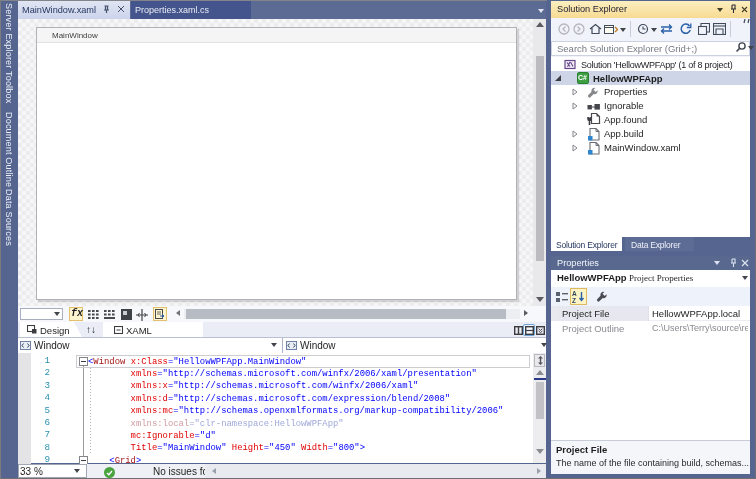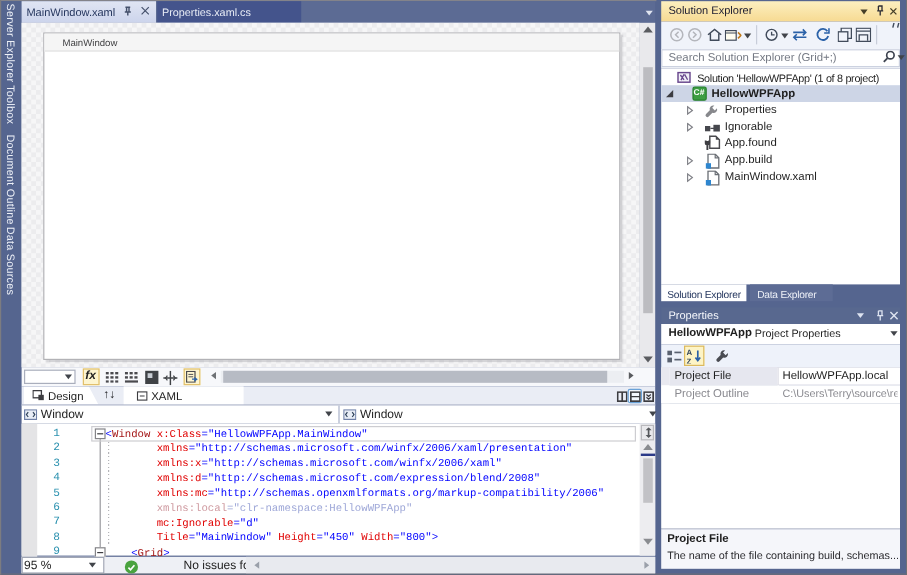--- a/index.html
+++ b/index.html
@@ -51,21 +51,21 @@
 <div class="abs" style="left:533px;top:19px;width:13px;height:287px;background:#e9e9ec;"></div>
 <div class="abs" style="left:536px;top:22px;width:0;height:0;border-left:4px solid transparent;border-right:4px solid transparent;border-bottom:5px solid #5a5c60;"></div>
 <div class="abs" style="left:536px;top:56px;width:8px;height:205px;background:#bcbcc0;"></div>
 <div class="abs" style="left:536px;top:297px;width:0;height:0;border-left:4px solid transparent;border-right:4px solid transparent;border-top:5px solid #5a5c60;"></div>
 
 <div class="abs" style="left:18px;top:306px;width:528px;height:16px;background:#f7f8fb;"></div>
 <div class="abs" style="left:20px;top:308px;width:43px;height:12px;background:#fff;border:1px solid #a9aebc;"></div>
 <div class="abs" style="left:23px;top:326px;font-size:8.5px;">79.82%</div>
 <div class="abs tri-d" style="left:54px;top:312px;"></div>
 <div class="abs" style="left:69px;top:307px;width:14px;height:14px;background:#fdf5d0;border:1px solid #e2c06c;"></div>
-<div class="abs" style="left:71px;top:308px;font-size:10px;font-style:italic;font-family:Liberation Sans, sans-serif;color:#222;"><b>fx</b></div>
+<div class="abs" style="left:71px;top:308px;font-size:10px;font-style:italic;font-family:Liberation Mono, monospace;color:#222;"><b>fx</b></div>
 <svg class="abs" style="left:88px;top:310px;" width="11" height="9" viewBox="0 0 11 9">
     <g fill="#4a4a4e">
       <rect x="0" y="0" width="2.6" height="2"></rect>
       <rect x="4" y="0" width="2.6" height="2"></rect>
       <rect x="8" y="0" width="2.6" height="2"></rect>
       <rect x="0" y="3.5" width="2.6" height="2"></rect>
       <rect x="4" y="3.5" width="2.6" height="2"></rect>
       <rect x="8" y="3.5" width="2.6" height="2"></rect>
       <rect x="0" y="7" width="2.6" height="2"></rect>
       <rect x="4" y="7" width="2.6" height="2"></rect>
@@ -181,21 +181,21 @@
 <svg class="abs" style="left:537px;top:356px;" width="7" height="9" viewBox="0 0 7 9">
     <path d="M3.5 0 L6 2.5 H4.2 V6.5 H6 L3.5 9 L1 6.5 H2.8 V2.5 H1 Z" fill="#55575b"></path>
   </svg>
 <div class="abs" style="left:536px;top:370px;width:0;height:0;border-left:4px solid transparent;border-right:4px solid transparent;border-bottom:5px solid #8a8c90;"></div>
 <div class="abs" style="left:534px;top:378px;width:12px;height:1.5px;background:#2b3a88;"></div>
 <div class="abs" style="left:536px;top:382px;width:8px;height:37px;background:#c2c2c6;"></div>
 <div class="abs" style="left:536px;top:449px;width:0;height:0;border-left:4px solid transparent;border-right:4px solid transparent;border-top:5px solid #8a8c90;"></div>
 
 <div class="abs" style="left:18px;top:464px;width:528px;height:14px;background:#eef0f5;"></div>
 <div class="abs" style="left:18px;top:464px;width:69px;height:14px;background:#fff;border:1px solid #a0a6b4;"></div>
-<div class="abs" style="left:20px;top:466px;font-size:10px;">95 %</div>
+<div class="abs" style="left:20px;top:466px;font-size:10px;">33 %</div>
 <div class="abs tri-d" style="left:74px;top:469px;"></div>
 <div class="abs" style="left:104px;top:467px;width:11px;height:11px;border-radius:50%;background:#4aa33f;"></div>
 <svg class="abs" style="left:106px;top:470px;" width="7" height="6" viewBox="0 0 7 6">
     <path d="M1 3 L2.8 4.8 L6 1" stroke="#fff" stroke-width="1.4" fill="none"></path>
   </svg>
 <div class="abs" style="left:120px;top:466px;font-size:10px;margin-left:33px;">No issues found</div>
 <div class="abs" style="left:205px;top:464px;width:341px;height:14px;background:#e8eaef;"></div>
 <div class="abs tri-l" style="left:212px;top:468px;border-right-color:#9aa0aa;"></div>
 <div class="abs tri-r" style="left:537px;top:468px;border-left-color:#9aa0aa;"></div>
 <div class="abs" style="left:0px;top:477.5px;width:756px;height:1.5px;background:#6e6e73;"></div>
@@ -348,21 +348,21 @@
       <g stroke="#dde3f0" stroke-width="1.1" fill="none">
         <path d="M3 1 H6 V5 H7 M3 1 V5 H2 M2 5 H7 M4.5 5 V9"></path>
       </g>
     </svg>
 <svg class="abs" style="left:741px;top:259px;" width="8" height="8" viewBox="0 0 8 8">
       <path d="M1 1 L7 7 M7 1 L1 7" stroke="#dde3f0" stroke-width="1.2"></path>
     </svg>
 
 <div class="abs" style="left:551px;top:270px;width:199px;height:17px;background:#fff;"></div>
 <div class="abs" style="left:557px;top:272px;font-weight:bold;">HellowWPFApp</div>
-<div class="abs" style="left:629px;top:273px;font-size:9px;">Project Properties</div>
+<div class="abs" style="left:629px;top:273px;font-size:9px;font-family:Liberation Serif, serif;">Project Properties</div>
 <div class="abs tri-d" style="left:742px;top:276px;"></div>
 
 <div class="abs" style="left:551px;top:287px;width:199px;height:19px;background:#eef2fa;"></div>
 <svg class="abs" style="left:556px;top:292px;" width="12" height="11" viewBox="0 0 12 11">
       <g fill="#5a6270">
         <rect x="0" y="0" width="4" height="4"></rect>
         <rect x="0" y="6" width="4" height="4"></rect>
         <rect x="6" y="1" width="6" height="1.4"></rect>
         <rect x="6" y="7" width="6" height="1.4"></rect>
       </g>

